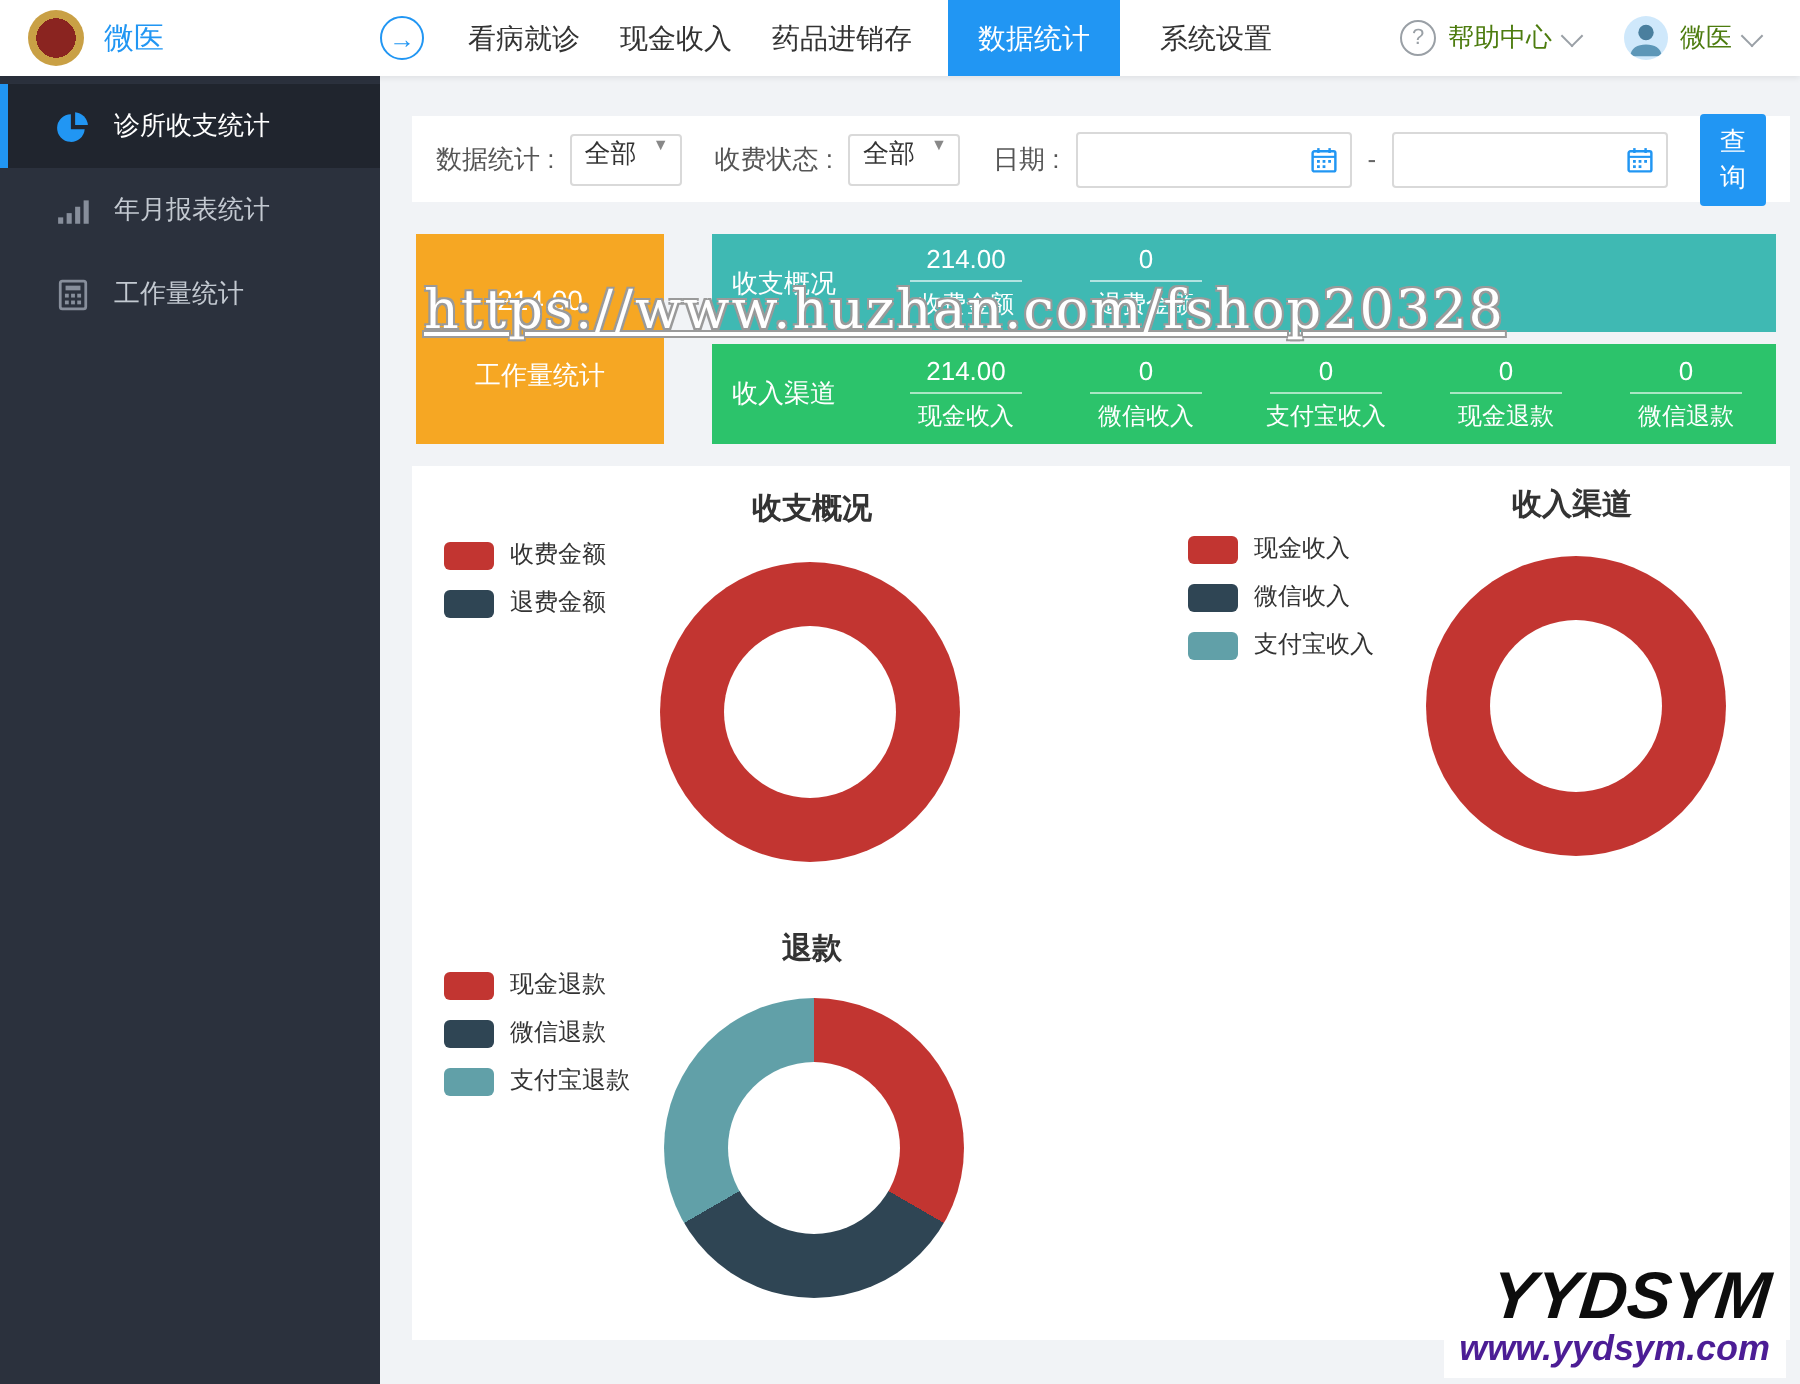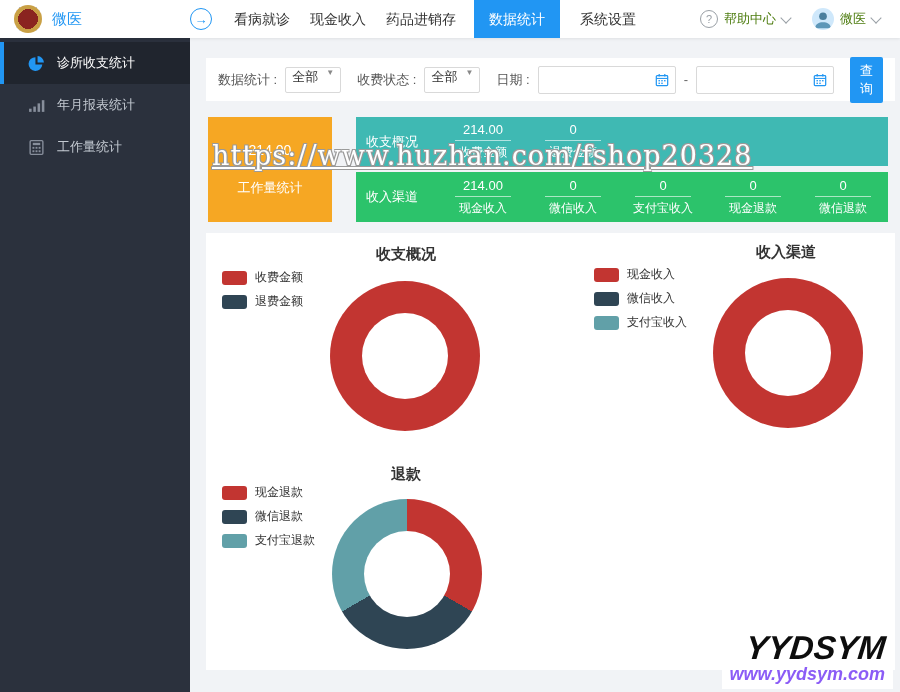--- a/index.html
+++ b/index.html
@@ -91,21 +91,21 @@
   .donut{position:absolute;width:150px;height:150px;border-radius:50%;cursor:pointer;}
   #chart-0 .donut{left:124px;top:48px;}
   #chart-1 .donut{left:507px;top:45px;}
   #chart-2 .donut{left:126px;top:266px;}
   .hole{position:absolute;left:50%;top:50%;width:86px;height:86px;margin:-43px 0 0 -43px;
         background:#fff;border-radius:50%;}
 
   
   .brandmark{position:absolute;right:7px;bottom:3px;background:#fff;padding:2px 8px 4px;text-align:right;z-index:50;}
   .brand-big{font-size:33px;font-weight:800;font-style:italic;color:#0d0d0d;line-height:1;transform:skewX(-6deg);}
-  .brand-url{font-size:18px;font-weight:700;font-style:italic;color:#8b5cf6;line-height:1.15;}
+  .brand-url{font-size:18px;font-weight:700;font-style:italic;color:#4c1d95;line-height:1.15;}
 </style>
 </head>
 <body>
 
 <div class="header">
   <div class="brand">
     <div class="logo"></div>
     <span class="brand-name">微医</span>
   </div>
   <div class="collapse-btn">→</div>

